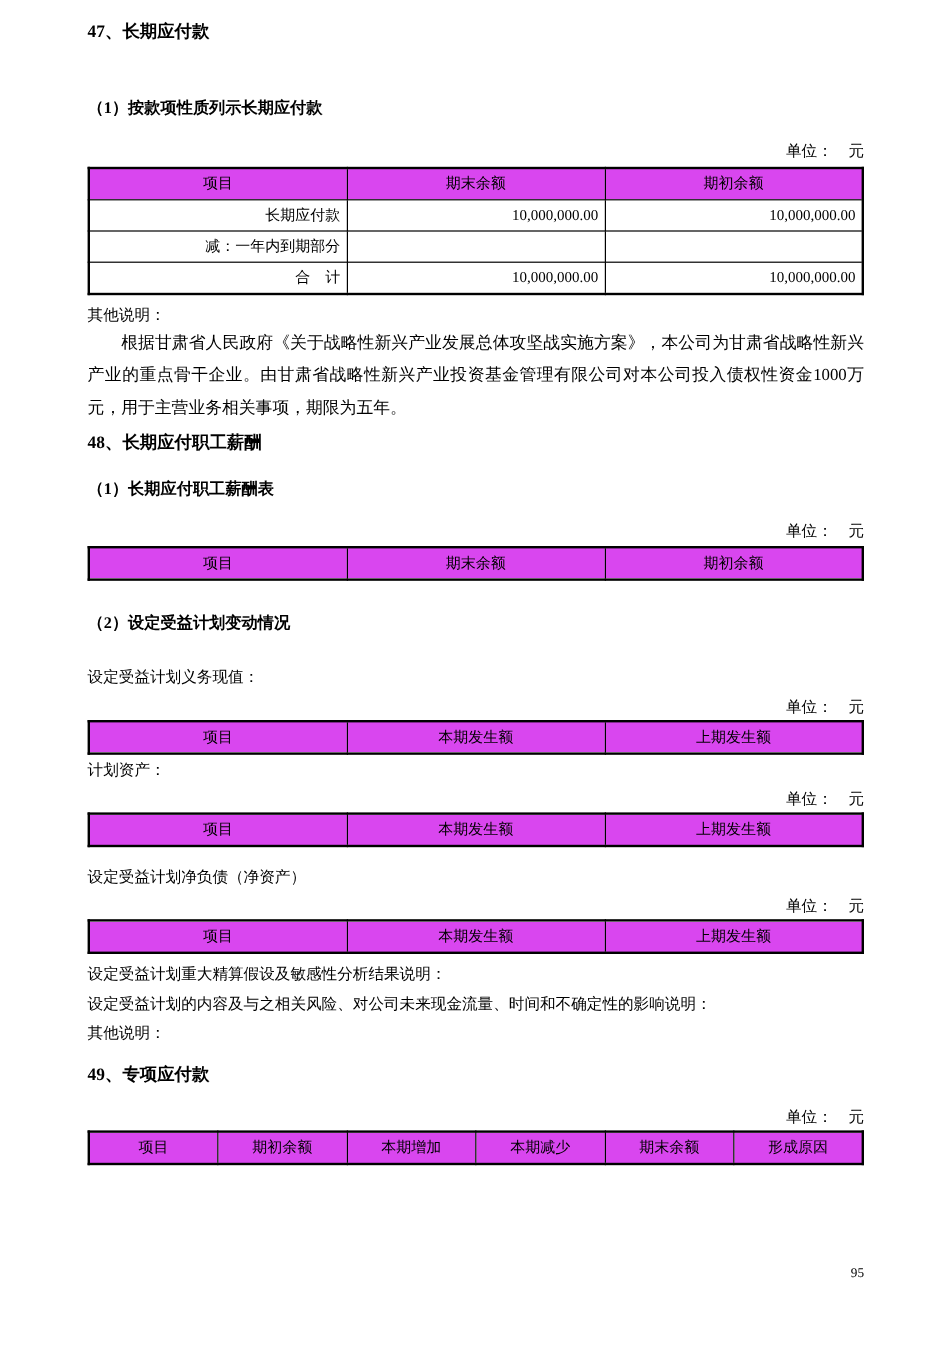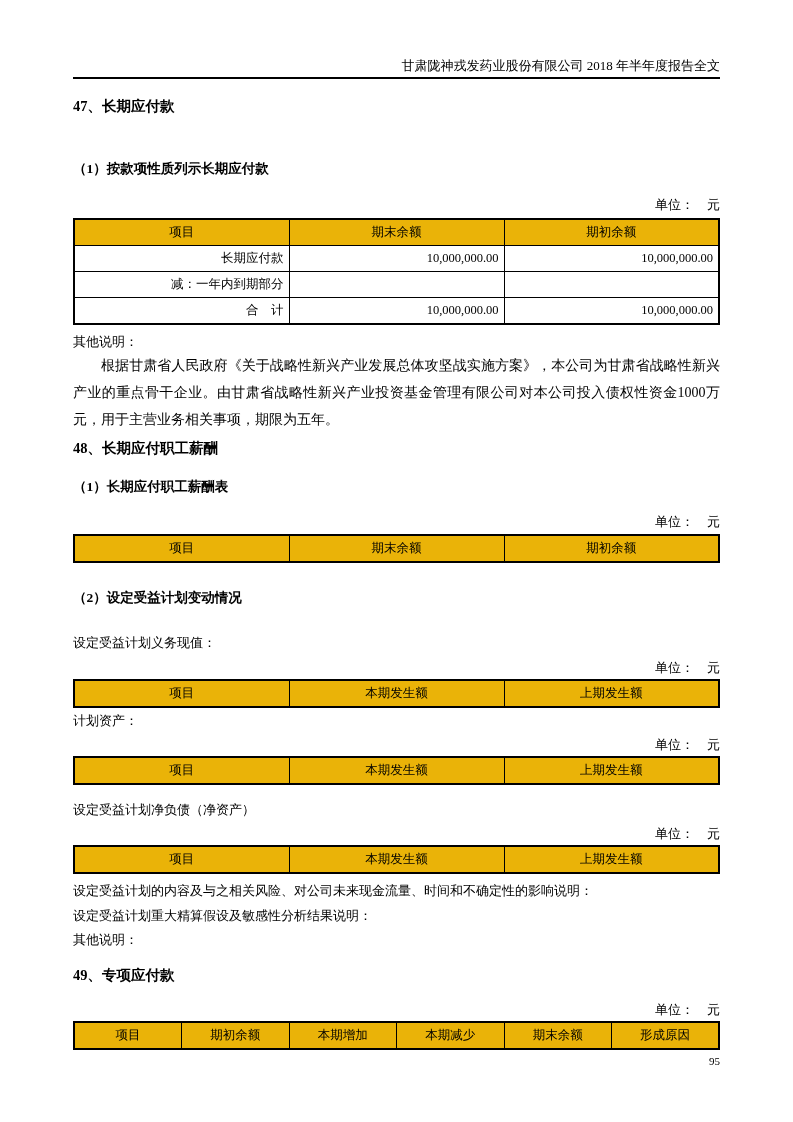--- a/index.html
+++ b/index.html
@@ -56,21 +56,21 @@
   }
 
   table.rpt {
     width: 100%;
     border-collapse: collapse;
     table-layout: fixed;
     border: 2px solid #000;
     font-size: 12.5px;
   }
   table.rpt th {
-    background: #eab308;
+    background: #d946ef;
     font-weight: normal;
     border: 1px solid #000;
     height: 25px;
     text-align: center;
     padding: 0 4px;
     overflow: hidden;
   }
   table.rpt td {
     border: 1px solid #000;
     height: 25px;
@@ -109,23 +109,20 @@
     font-size: 11px;
     margin-top: 13px;
   }
 </style>
 </head>
 <body>
 
 <div class="page">
   <div class="content">
 
-    <div class="doc-header">
-      <span>甘肃陇神戎发药业股份有限公司 2018 年半年度报告全文</span>
-    </div>
 
     <p class="sec-heading" id="h47">47、长期应付款</p>
     <p class="sub-heading" id="h47sub">（1）按款项性质列示长期应付款</p>
     <p class="unit-row" id="unit1">单位：　元</p>
 
     <table class="rpt">
       <tbody>
           <tr>
         <th>项目</th>
         <th>期末余额</th>
@@ -199,22 +196,22 @@
     <table class="rpt">
       <tbody>
           <tr>
         <th>项目</th>
         <th>本期发生额</th>
         <th>上期发生额</th>
       </tr>
     </tbody>
       </table>
 
+    <p class="note-label" id="actuarialNote">设定受益计划重大精算假设及敏感性分析结果说明：</p>
     <p class="note-label" id="riskNote">设定受益计划的内容及与之相关风险、对公司未来现金流量、时间和不确定性的影响说明：</p>
-    <p class="note-label" id="actuarialNote">设定受益计划重大精算假设及敏感性分析结果说明：</p>
     <p class="note-label" id="notes48label">其他说明：</p>
 
     <p class="sec-heading" id="h49">49、专项应付款</p>
     <p class="unit-row" id="unit6">单位：　元</p>
 
     <table class="rpt">
       <tbody>
           <tr>
         <th>项目</th>
         <th>期初余额</th>

